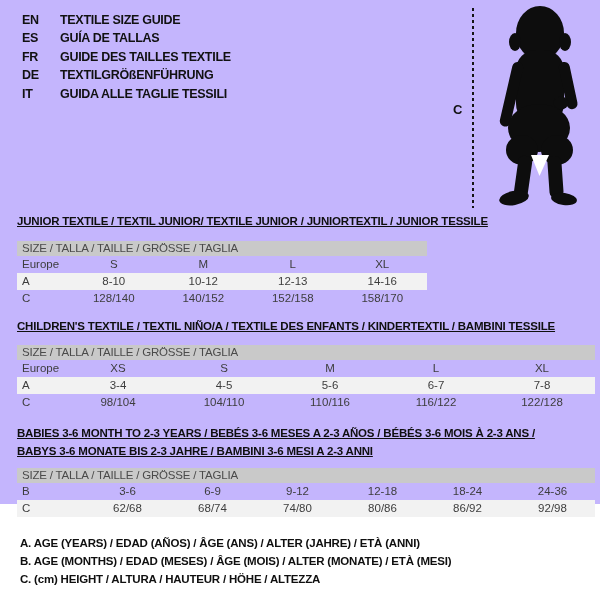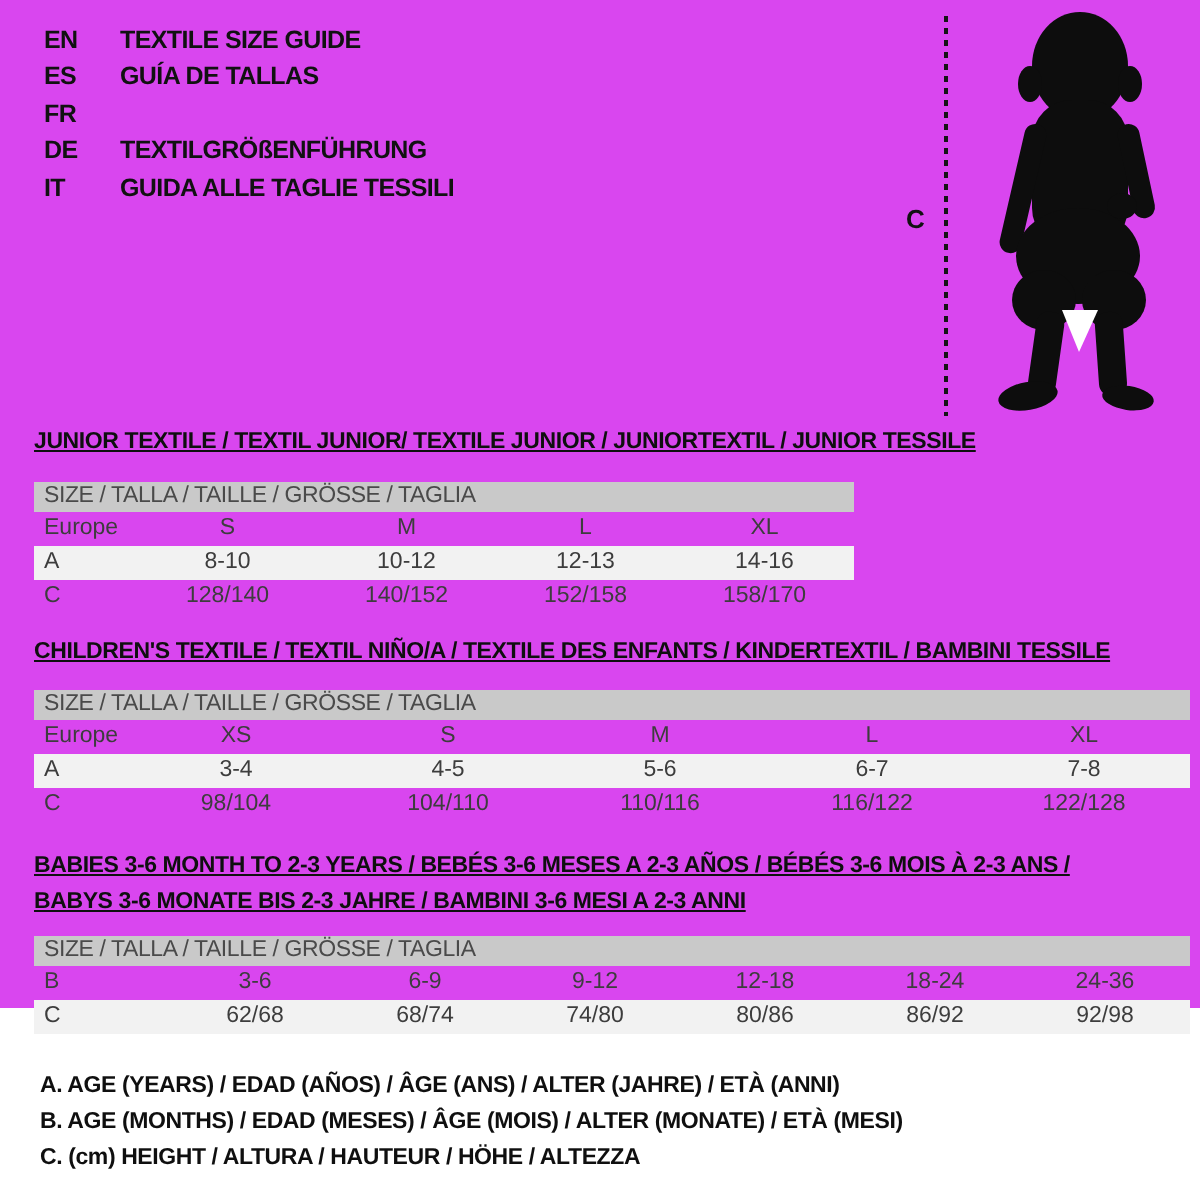--- a/index.html
+++ b/index.html
@@ -1,19 +1,19 @@
 <!DOCTYPE html>
 <html style="--bar: #c9c9c9; --shaded: #f2f2f2;"><head>
 <meta charset="utf-8">
 <style>
   :root { --bar:#c9c9c9; --shaded:#f2f2f2; }
   * { box-sizing:border-box; margin:0; padding:0; }
   html,body { background:#fff; }
   body { width:600px; height:600px; overflow:hidden; font-family:"Liberation Sans", sans-serif; }
-  .page { position:relative; width:600px; height:504px; background:#d946ef; }
+  .page { position:relative; width:600px; height:504px; background:#c4b5fd; }
 
   
   .lang-header { position:absolute; top:11px; left:22px; }
   .lang-row { display:flex; font-weight:700; font-size:12.5px; line-height:18.4px; color:#111; letter-spacing:-0.3px; }
   .lang-code { width:38px; }
   .lang-title { white-space:nowrap; }
 
   
   .figure-wrap { position:absolute; top:4px; left:450px; width:150px; height:210px; }
   .height-label { position:absolute; left:3px; top:98px; font-weight:700; font-size:13px; color:#111; }
@@ -53,20 +53,21 @@
       <div class="lang-row">
         <span class="lang-code">EN</span>
         <span class="lang-title">TEXTILE SIZE GUIDE</span>
       </div>
       <div class="lang-row">
         <span class="lang-code">ES</span>
         <span class="lang-title">GUÍA DE TALLAS</span>
       </div>
       <div class="lang-row">
         <span class="lang-code">FR</span>
+        <span class="lang-title">GUIDE DES TAILLES TEXTILE</span>
       </div>
       <div class="lang-row">
         <span class="lang-code">DE</span>
         <span class="lang-title">TEXTILGRÖßENFÜHRUNG</span>
       </div>
       <div class="lang-row">
         <span class="lang-code">IT</span>
         <span class="lang-title">GUIDA ALLE TAGLIE TESSILI</span>
       </div>
     </div>

